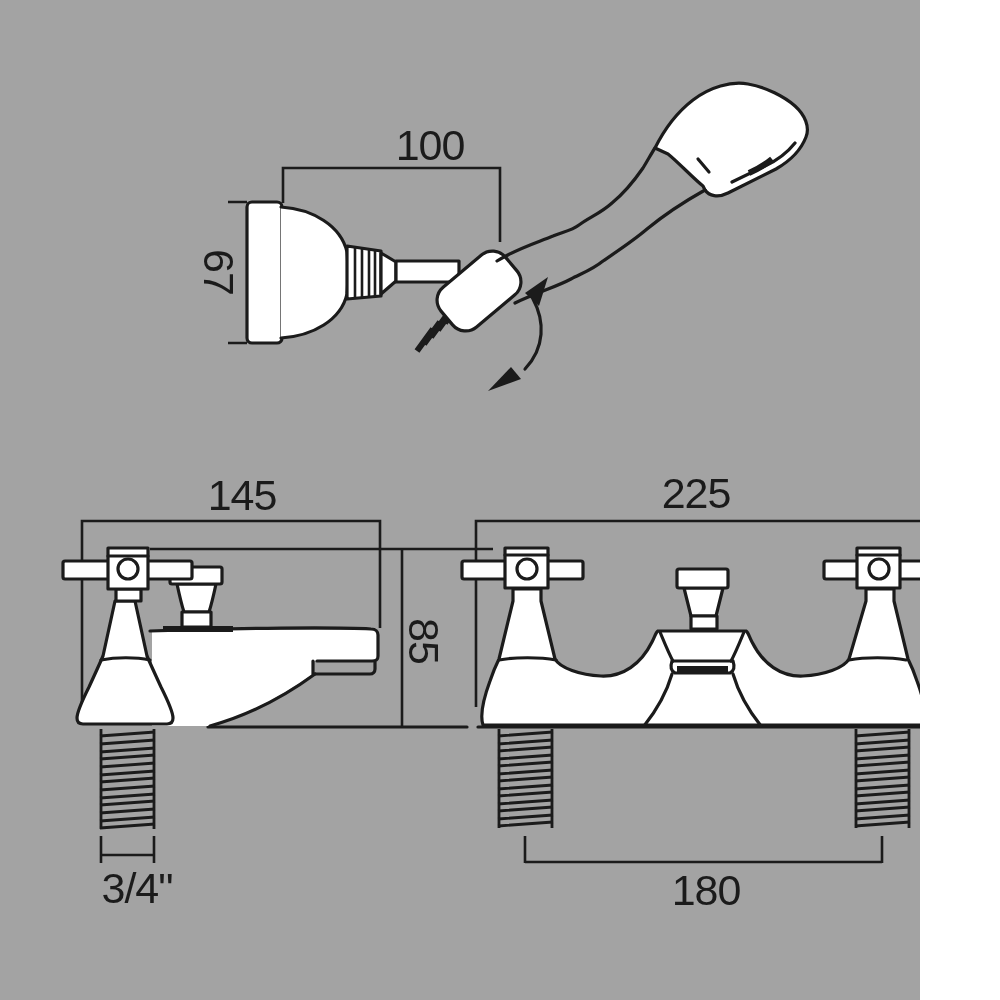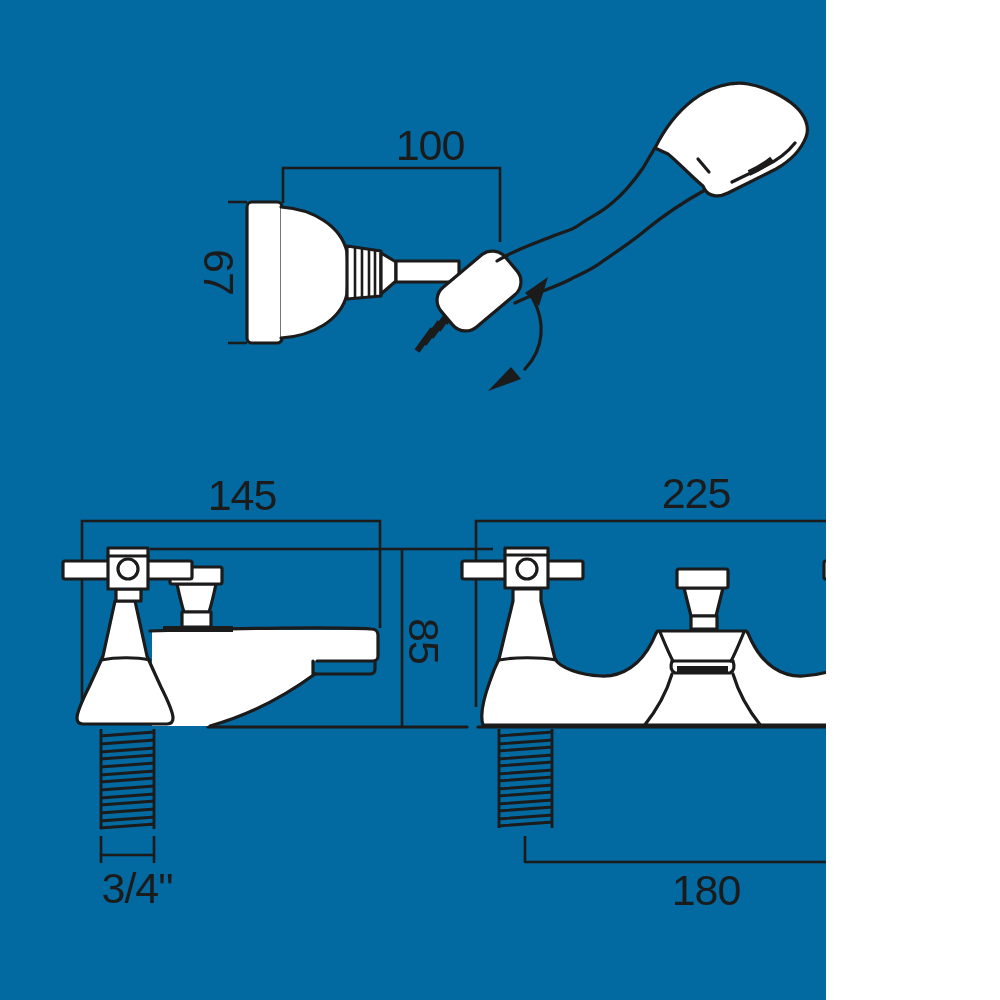--- a/index.html
+++ b/index.html
@@ -1,17 +1,17 @@
 <!DOCTYPE html>
 <html><head>
 <meta charset="utf-8">
 <style>
   html,body{margin:0;padding:0;}
   body{background:#ffffff;font-family:"Liberation Sans", sans-serif;}
-  .sheet{position:relative;width:826px;height:1000px;background:#0369a1;overflow:hidden;}
+  .sheet{position:relative;width:920px;height:1000px;background:#a3a3a3;overflow:hidden;}
   svg{display:block;}
   .dim-label{
     font-family:"Liberation Sans", sans-serif;
     font-size:43px;
     letter-spacing:-1px;
     fill:#1b1b1b;
   }
   .outline{stroke:#1b1b1b;fill:none;stroke-width:3.2;stroke-linecap:round;stroke-linejoin:round;}
   .outline-fill{stroke:#1b1b1b;fill:#ffffff;stroke-width:3.2;stroke-linecap:round;stroke-linejoin:round;}
   .dimline{stroke:#1b1b1b;fill:none;stroke-width:2.6;stroke-linecap:butt;stroke-linejoin:miter;}

